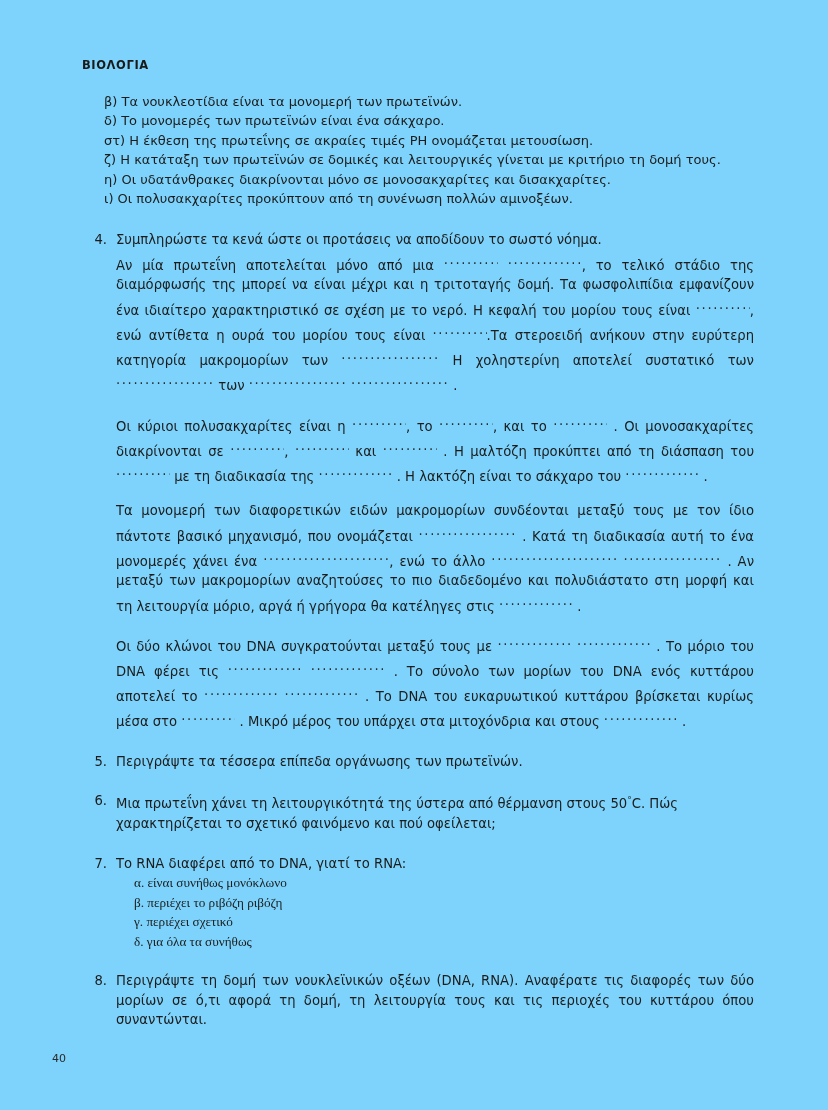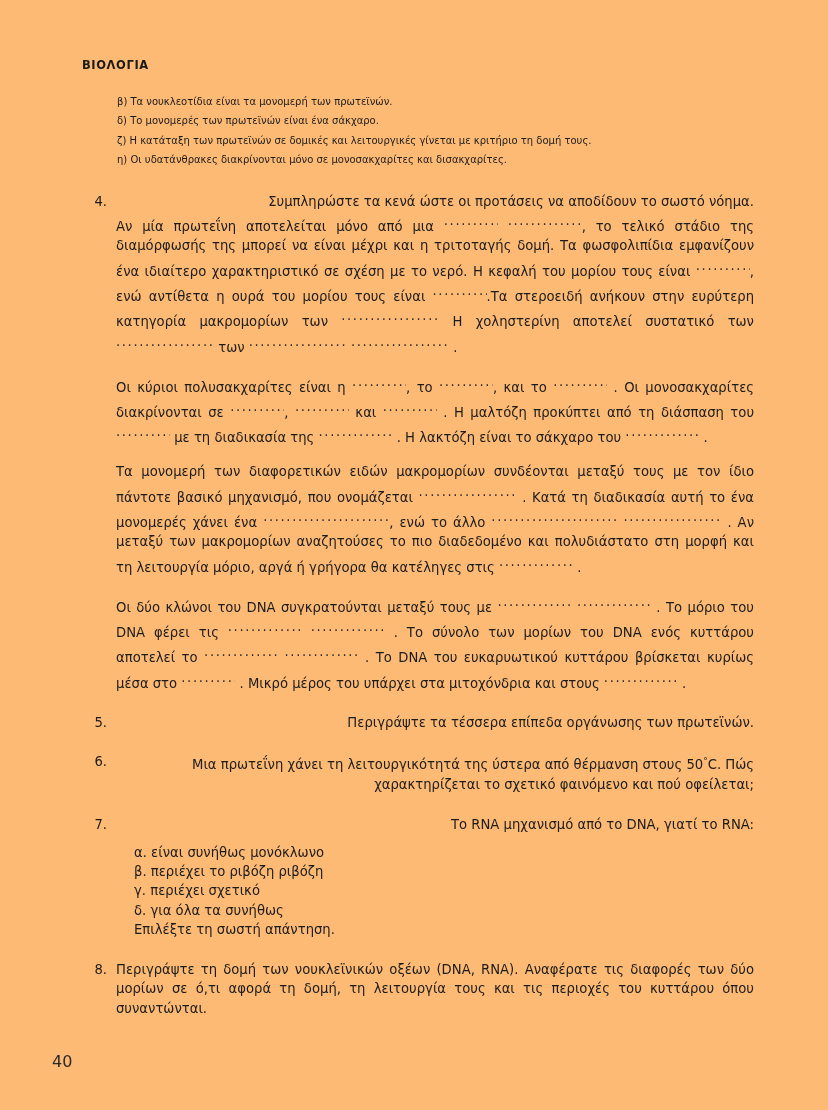--- a/index.html
+++ b/index.html
@@ -12,21 +12,21 @@
     width: 828px;
     height: 1110px;
     position: relative;
     font-family: "DejaVu Sans", "Liberation Sans", sans-serif;
     color: #1c1c1c;
     overflow: hidden;
   }
   .page {
     position: absolute;
     inset: 0;
-    background: #fdba74;
+    background: #7dd3fc;
   }
 
   
   .running-head {
     position: absolute;
     left: 82px;
     top: 58px;
     font-size: 11.5px;
     font-weight: 700;
     letter-spacing: 0.6px;
@@ -41,24 +41,23 @@
     width: 672px;
   }
 
   
   .sub-list {
     margin: 0 0 0 22px;
     padding: 0;
     list-style: none;
   }
   .sub-list li {
-    font-size: 10px;
+    font-size: 13px;
     line-height: 19.4px;
     white-space: nowrap;
-    margin-left: 13px;
   }
 
   
   .qlist {
     margin: 0;
     padding: 0;
     list-style: none;
   }
   .q {
     position: relative;
@@ -73,35 +72,36 @@
     top: 0;
     width: 25px;
     text-align: right;
     font-size: 13.2px;
   }
   .q .qtext {
     display: block;
     text-align: justify;
     text-justify: inter-word;
   }
-  .q .qtext.noj { text-align: right; }
+  .q .qtext.noj { text-align: left; }
 
   .fill-para {
     display: block;
     text-align: justify;
     text-justify: inter-word;
     margin-top: 0;
   }
   .fill-para + .fill-para { margin-top: 15px; }
 
   
   .opt-list {
-    margin: 8px 0 0 18px;
+    margin: 0 0 0 18px;
     padding: 0;
     list-style: none;
+    font-family: Liberation Serif, serif;
   }
   .opt-list li {
     font-size: 13.2px;
     line-height: 19.4px;
     white-space: nowrap;
   }
   .after-opts {
     display: block;
     margin-left: 18px;
     font-size: 13.2px;
@@ -123,38 +123,40 @@
   .blank.l  { width: 98px; }
   .blank.xl { width: 126px; }
 
   .deg { font-size: 9px; vertical-align: super; }
 
   
   .folio {
     position: absolute;
     left: 52px;
     top: 1052px;
-    font-size: 16px;
+    font-size: 11px;
     color: #2a2a2a;
   }
 </style>
 </head>
 <body>
 
 <div class="page">
 
   <div class="running-head">ΒΙΟΛΟΓΙΑ</div>
 
   <div class="content">
 
     <ul class="sub-list">
       <li>β) Τα νουκλεοτίδια είναι τα μονομερή των πρωτεϊνών.</li>
       <li>δ) Το μονομερές των πρωτεϊνών είναι ένα σάκχαρο.</li>
+      <li>στ) Η έκθεση της πρωτεΐνης σε ακραίες τιμές PH ονομάζεται μετουσίωση.</li>
       <li>ζ) Η κατάταξη των πρωτεϊνών σε δομικές και λειτουργικές γίνεται με κριτήριο τη δομή τους.</li>
       <li>η) Οι υδατάνθρακες διακρίνονται μόνο σε μονοσακχαρίτες και δισακχαρίτες.</li>
+      <li>ι) Οι πολυσακχαρίτες προκύπτουν από τη συνένωση πολλών αμινοξέων.</li>
     </ul>
 
     <ol class="qlist">
 
       <li class="q" style="margin-top:22px;">
         <span class="num">4.</span>
         <span class="qtext noj">Συμπληρώστε τα κενά ώστε οι προτάσεις να αποδίδουν το σωστό νόημα.</span>
 
         <span class="fill-para"><span>Αν μία πρωτεΐνη αποτελείται μόνο από μια </span><span class="blank s">..............</span><span> </span><span class="blank m">..................</span><span>, το τελικό στάδιο της διαμόρφωσής της μπορεί να είναι μέχρι και η τριτοταγής δομή. Τα φωσφολιπίδια εμφανίζουν ένα ιδιαίτερο χαρακτηριστικό σε σχέση με το νερό. Η κεφαλή του μορίου τους είναι </span><span class="blank s">..............</span><span>, ενώ αντίθετα η ουρά του μορίου τους είναι </span><span class="blank s">..............</span><span>.Τα στεροειδή ανήκουν στην ευρύτερη κατηγορία μακρομορίων των </span><span class="blank l">........................</span><span> Η χοληστερίνη αποτελεί συστατικό των </span><span class="blank l">........................</span><span> των </span><span class="blank l">........................</span><span> </span><span class="blank l">........................</span><span> .</span></span>
 
@@ -170,28 +172,27 @@
         <span class="qtext noj">Περιγράψτε τα τέσσερα επίπεδα οργάνωσης των πρωτεϊνών.</span>
       </li>
 
       <li class="q" style="margin-top:20px;">
         <span class="num">6.</span>
         <span class="qtext noj"><span>Μια πρωτεΐνη χάνει τη λειτουργικότητά της ύστερα από θέρμανση στους 50</span><span class="deg">°</span><span>C. Πώς χαρακτηρίζεται το σχετικό φαινόμενο και πού οφείλεται;</span></span>
       </li>
 
       <li class="q" style="margin-top:20px;">
         <span class="num">7.</span>
-        <span class="qtext noj">Το RNA μηχανισμό από το DNA, γιατί το RNA:</span>
+        <span class="qtext noj">Το RNA διαφέρει από το DNA, γιατί το RNA:</span>
         <ul class="opt-list">
           <li>α. είναι συνήθως μονόκλωνο</li>
           <li>β. περιέχει το ριβόζη ριβόζη</li>
           <li>γ. περιέχει σχετικό</li>
           <li>δ. για όλα τα συνήθως</li>
         </ul>
-        <span class="after-opts">Επιλέξτε τη σωστή απάντηση.</span>
       </li>
 
       <li class="q" style="margin-top:20px;">
         <span class="num">8.</span>
         <span class="qtext">Περιγράψτε τη δομή των νουκλεϊνικών οξέων (DNA, RNA). Αναφέρατε τις διαφορές των δύο μορίων σε ό,τι αφορά τη δομή, τη λειτουργία τους και τις περιοχές του κυττάρου όπου συναντώνται.</span>
       </li>
 
     </ol>
   </div>
 

